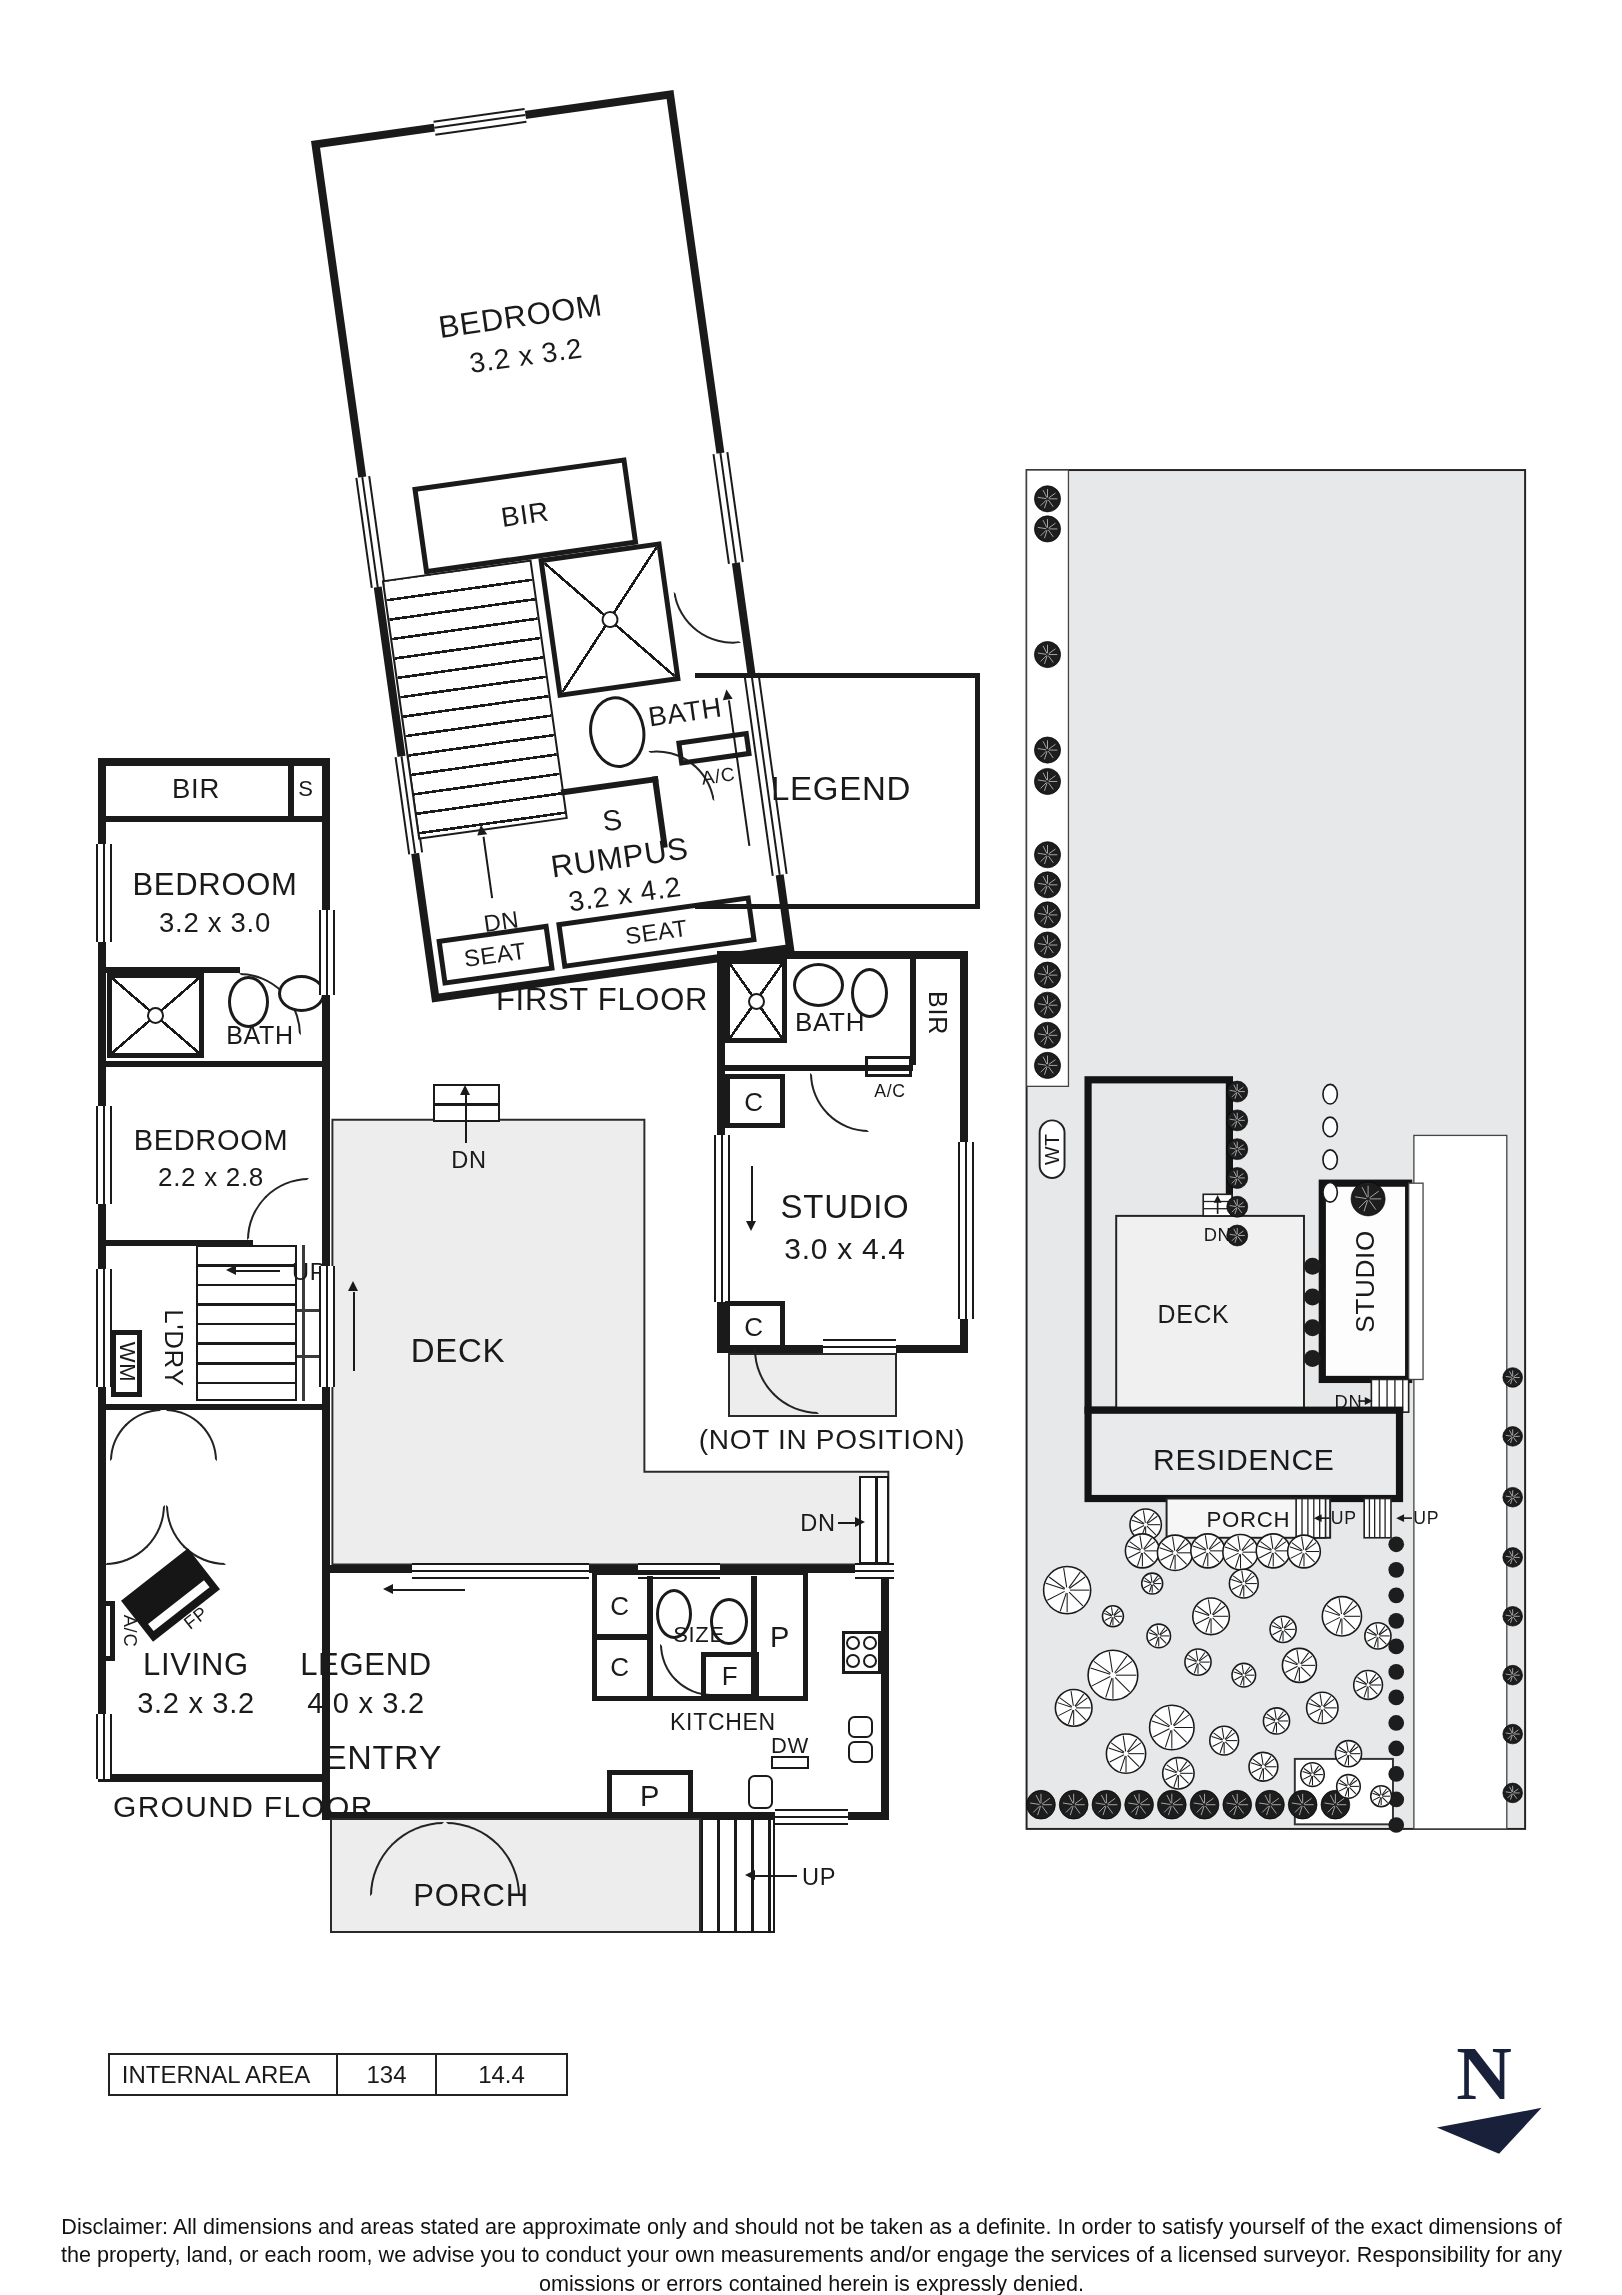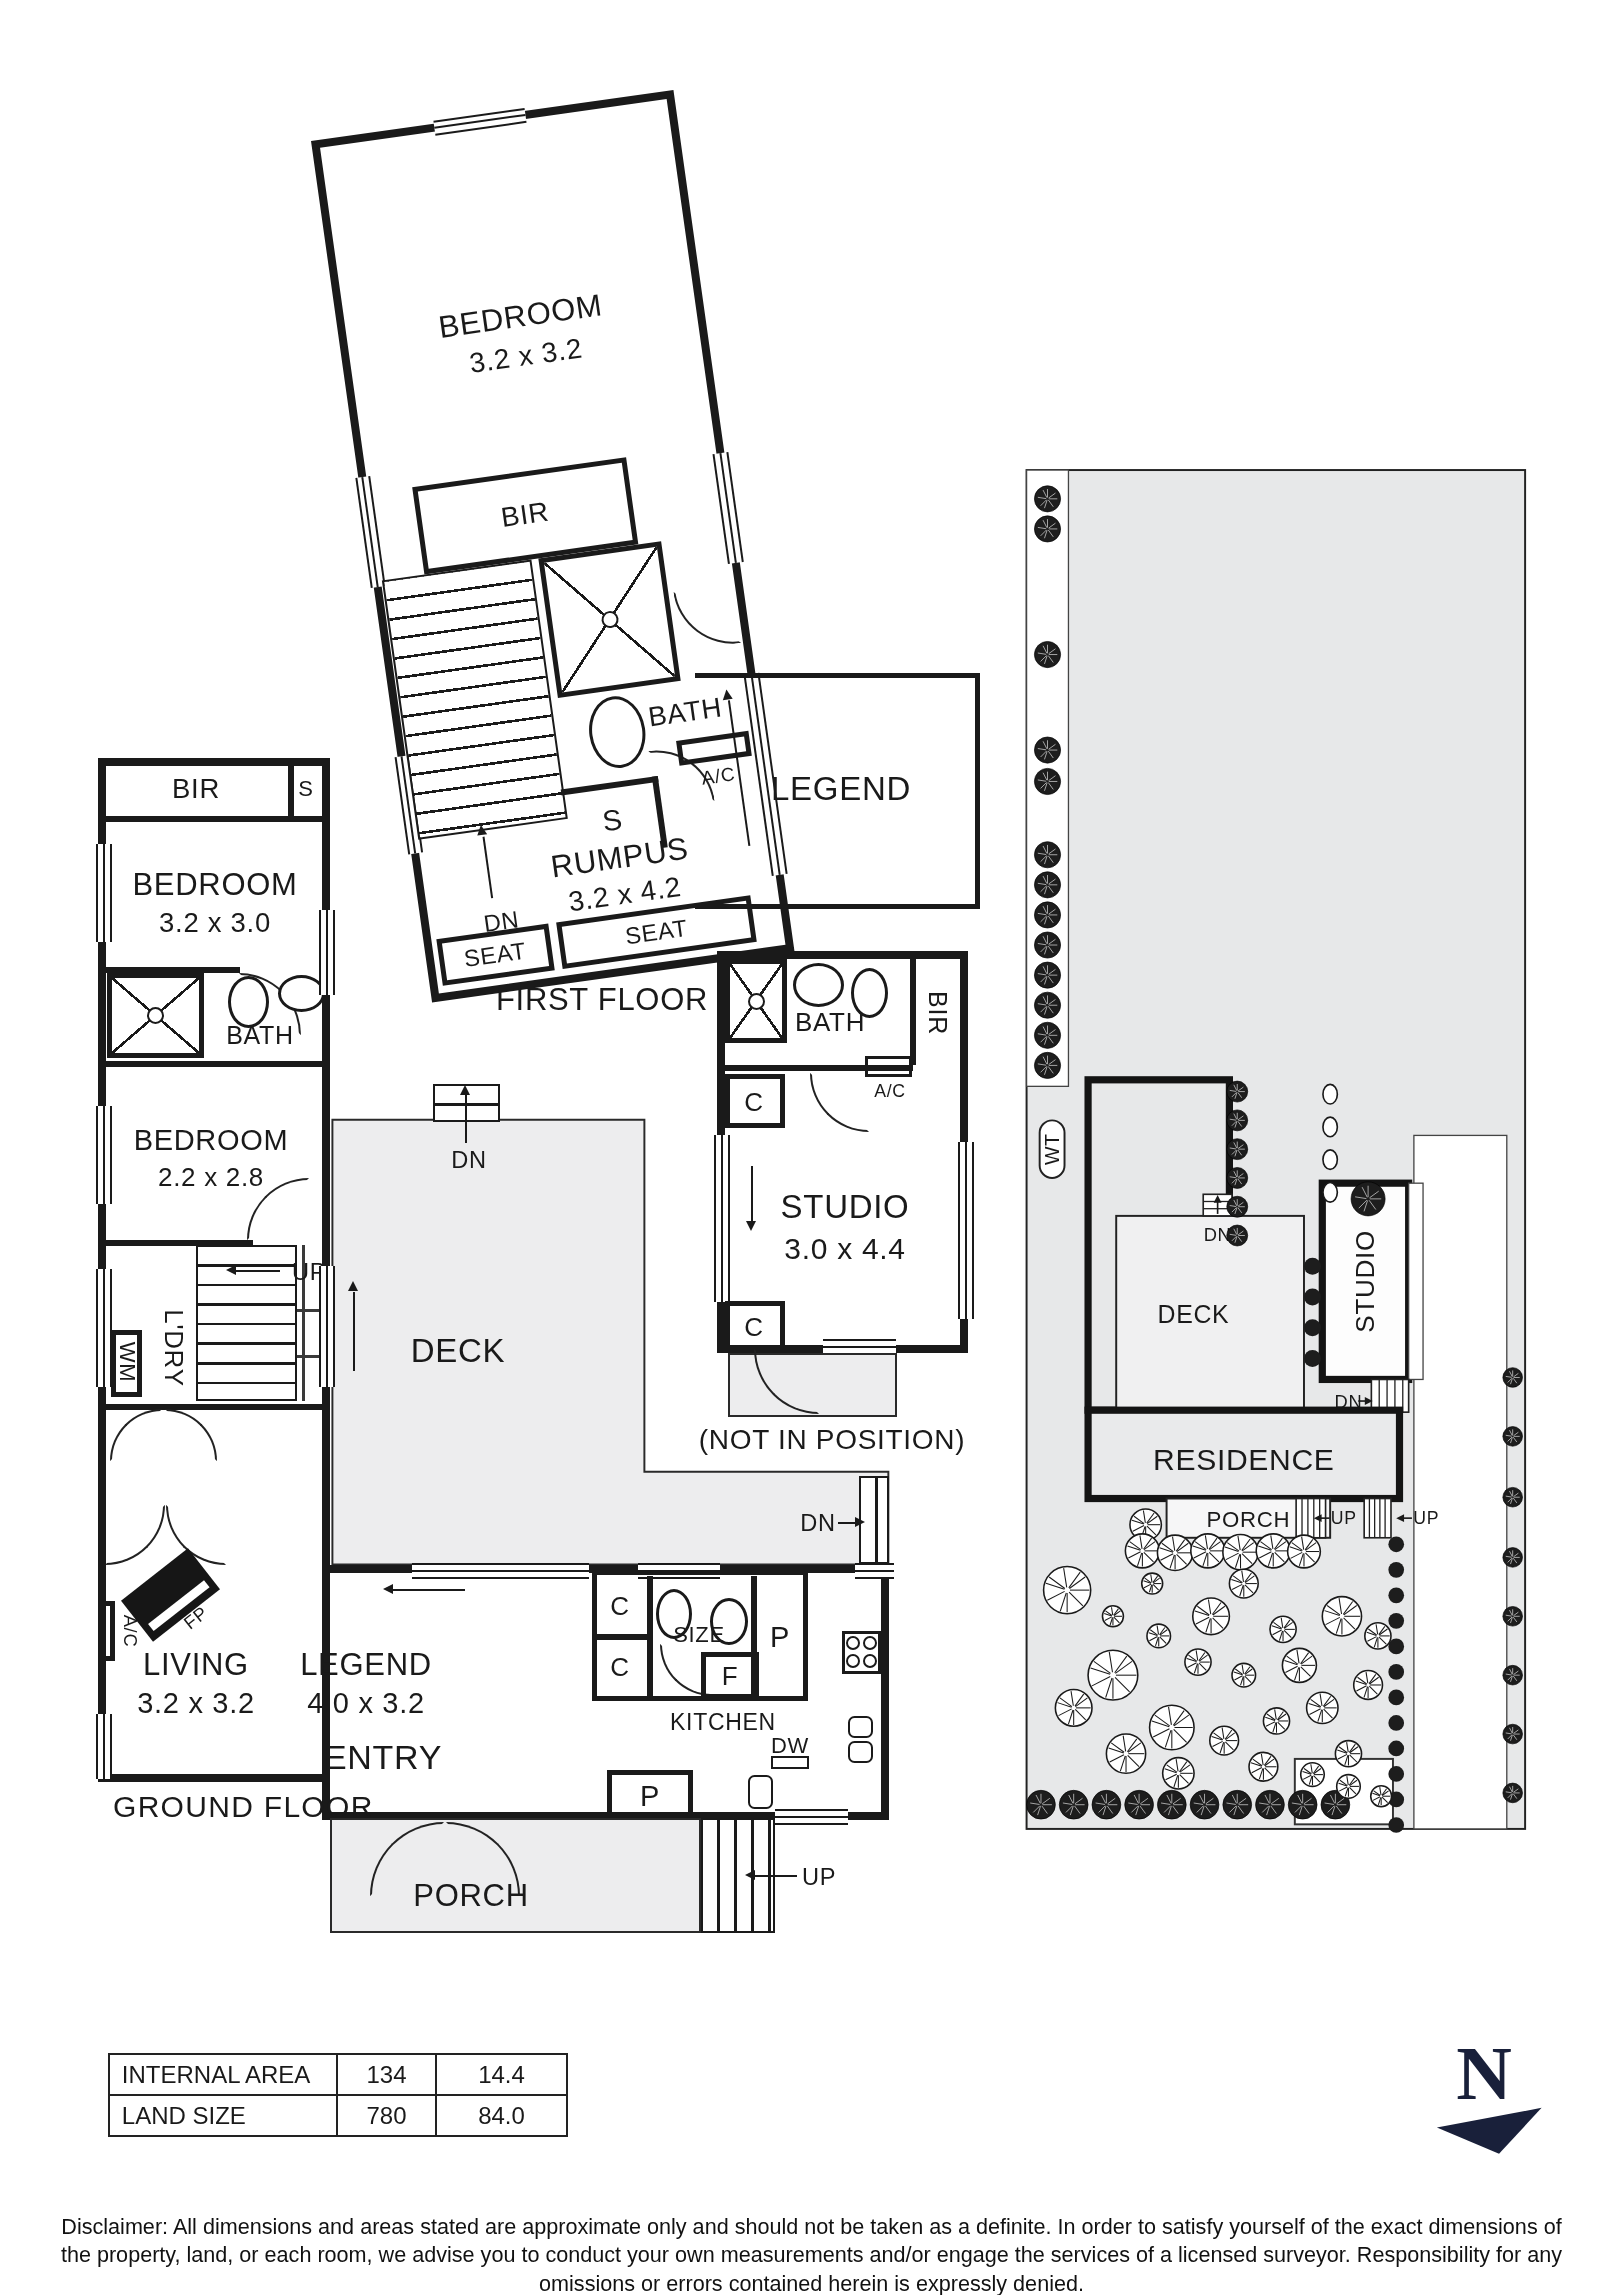--- a/index.html
+++ b/index.html
@@ -1232,25 +1232,20 @@
       </g>
   </svg>
 
   <table class="legend">
     <tbody>
     <tr>
       <td class="c0">INTERNAL AREA</td>
       <td class="c1">134</td>
       <td class="c2">14.4</td>
     </tr>
-    <tr>
-      <td class="c0">LAND SIZE</td>
-      <td class="c1">780</td>
-      <td class="c2">84.0</td>
-    </tr>
   </tbody>
     </table>
 
   <div class="north-n" style="left:1484px;top:2073px;">N</div>
   <svg width="131" height="72" viewBox="0 0 200 110" style="position:absolute;left:1427px;top:2100px;">
     <polygon points="15,42 175,12 110,82" fill="#19203a"></polygon>
   </svg>
 
   <p class="disc">Disclaimer: All dimensions and areas stated are approximate only and should not be taken as a definite. In order to satisfy yourself of the exact dimensions of the property, land, or each room, we advise you to conduct your own measurements and/or engage the services of a licensed surveyor. Responsibility for any omissions or errors contained herein is expressly denied.</p>
 

